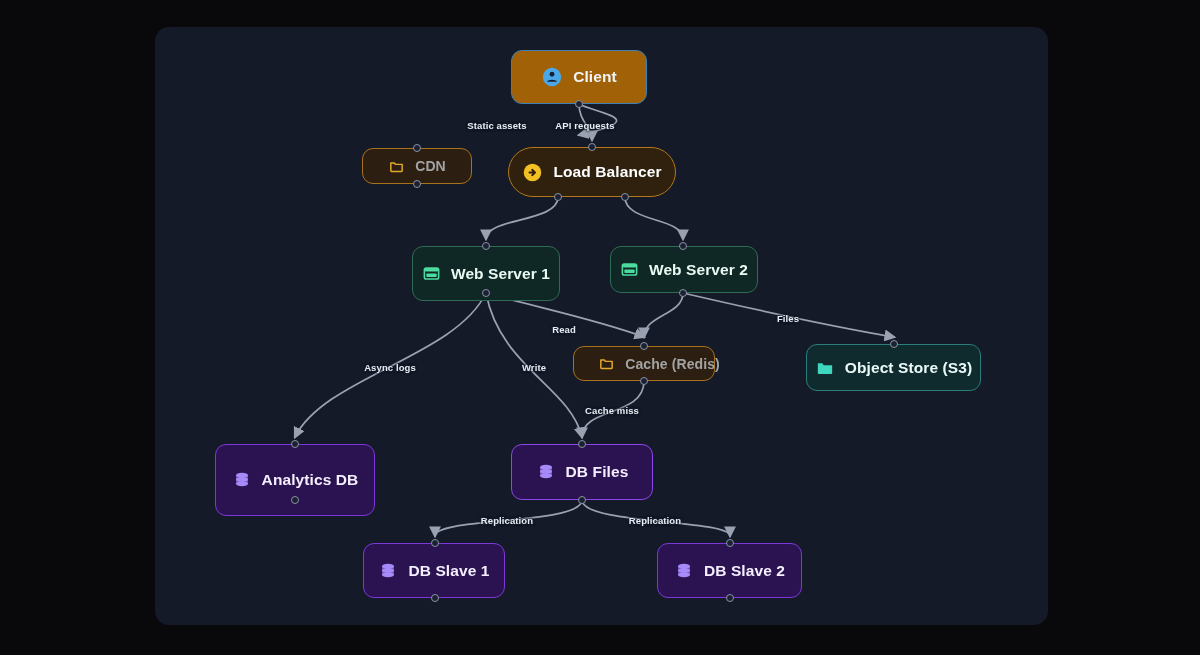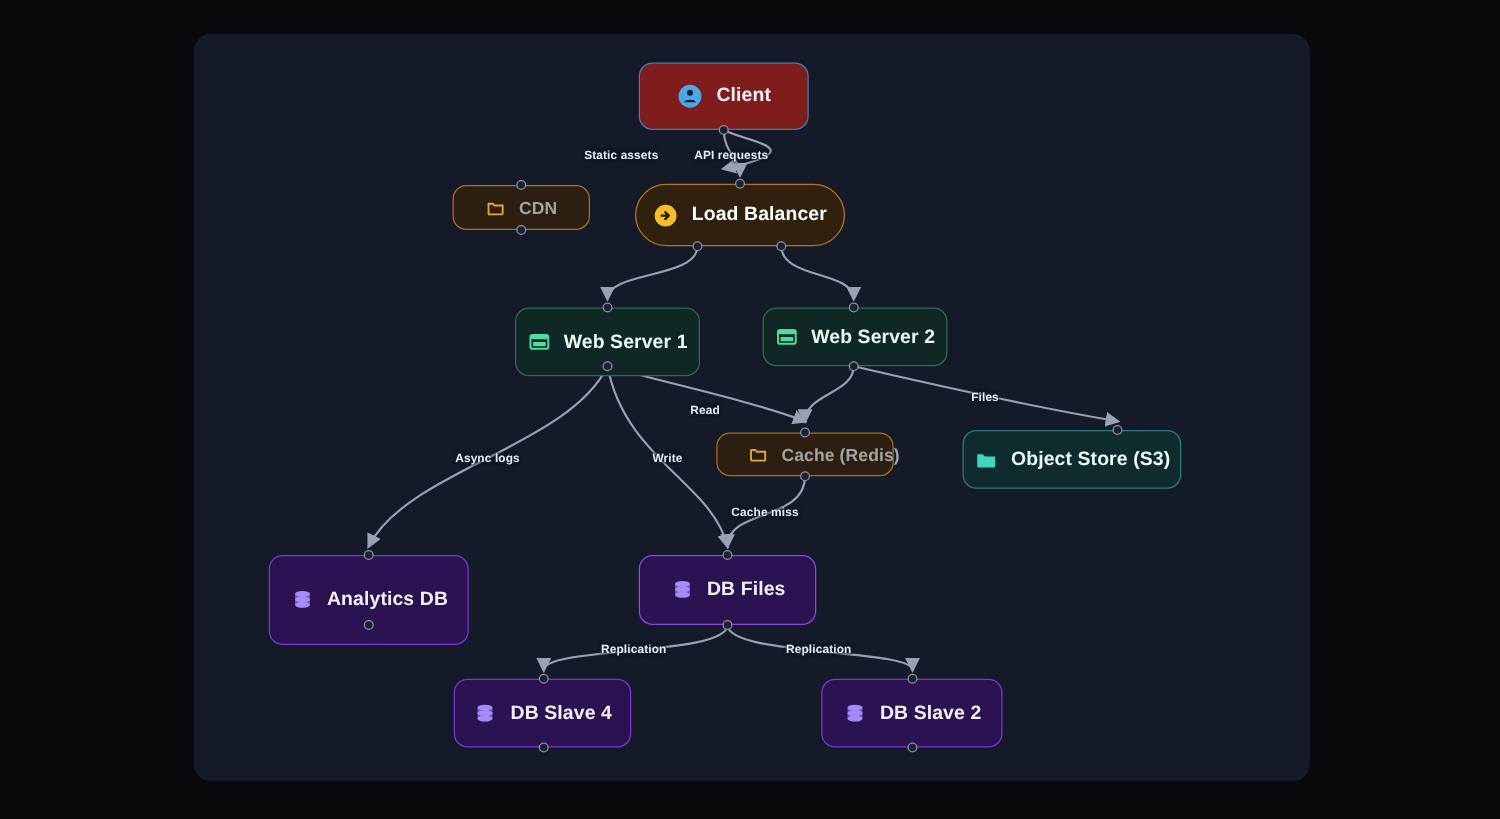--- a/index.html
+++ b/index.html
@@ -51,21 +51,21 @@
     white-space: nowrap;
   }
   .node .label { line-height: 1; }
   .node .ic {
     display: inline-flex;
     align-items: center;
     justify-content: center;
     flex: 0 0 auto;
   }
   
-  .v-client { background: #7f1d1d; border-color: #3e7fb5; color: #f0f4f9; }
+  .v-client { background: #a16207; border-color: #3e7fb5; color: #f0f4f9; }
   .v-amber  { background: #2c1f12; border-color: #a8711b; color: #a3a3a3; }
   .v-amber2 { background: #30210f; border-color: #b5791a; color: #ffffff; }
   .v-green  { background: #0f2725; border-color: #2f6b55; color: #eafaf3; }
   .v-teal   { background: #102b2e; border-color: #2a7d7a; color: #eafaf8; }
   .v-purple { background: #2a1350; border-color: #8b46e8; color: #f4efff; }
   .v-purple2{ background: #2a1350; border-color: #7b37d8; color: #f4efff; }
   .lb-pill  { border-radius: 26px; }
 
   
   .handle {
@@ -194,21 +194,21 @@
       <span class="ic">
         <svg width="17" height="17" viewBox="0 0 24 24" fill="none" stroke="#e2a92b" stroke-width="2.1" stroke-linejoin="round">
           <path d="M4 7 h5 l1.4 2 H20 v9 a1 1 0 0 1 -1 1 H5 a1 1 0 0 1 -1 -1 Z"></path>
         </svg>
       </span>
       <span class="label">Cache (Redis)</span>
     </div>
     <div class="handle" style="left:489px; top:319px;"></div>
     <div class="handle" style="left:489px; top:354px;"></div>
 
-    <div class="node v-teal" style="left:615px; top:317px; width:175px; height:47px;">
+    <div class="node v-teal" style="left:651px; top:317px; width:175px; height:47px;">
       <span class="ic">
         <svg width="20" height="20" viewBox="0 0 24 24">
           <path d="M3.4 6.4 h5.4 l1.6 2.2 H20.6 v9.4 a1.2 1.2 0 0 1 -1.2 1.2 H4.6 a1.2 1.2 0 0 1 -1.2 -1.2 Z" fill="#3ed6be"></path>
         </svg>
       </span>
       <span class="label">Object Store (S3)</span>
     </div>
     <div class="handle" style="left:739px; top:317px;"></div>
 
     <div class="node v-purple2" style="left:60px; top:417px; width:160px; height:72px;">
@@ -244,21 +244,21 @@
     <div class="node v-purple2" style="left:208px; top:516px; width:142px; height:55px;">
       <span class="ic">
         <svg width="20" height="20" viewBox="0 0 24 24">
           <ellipse cx="12" cy="6.2" rx="7.2" ry="2.9" fill="#a78bfa"></ellipse>
           <path d="M4.8 6.2 v4.4 a7.2 2.9 0 0 0 14.4 0 V6.2" fill="#a78bfa" opacity="0.55"></path>
           <ellipse cx="12" cy="11.4" rx="7.2" ry="2.9" fill="#a78bfa"></ellipse>
           <path d="M4.8 11.4 v4.4 a7.2 2.9 0 0 0 14.4 0 V11.4" fill="#a78bfa" opacity="0.55"></path>
           <ellipse cx="12" cy="16.6" rx="7.2" ry="2.9" fill="#a78bfa"></ellipse>
         </svg>
       </span>
-      <span class="label">DB Slave 4</span>
+      <span class="label">DB Slave 1</span>
     </div>
     <div class="handle" style="left:280px; top:516px;"></div>
     <div class="handle" style="left:280px; top:571px;"></div>
 
     <div class="node v-purple2" style="left:502px; top:516px; width:145px; height:55px;">
       <span class="ic">
         <svg width="20" height="20" viewBox="0 0 24 24">
           <ellipse cx="12" cy="6.2" rx="7.2" ry="2.9" fill="#a78bfa"></ellipse>
           <path d="M4.8 6.2 v4.4 a7.2 2.9 0 0 0 14.4 0 V6.2" fill="#a78bfa" opacity="0.55"></path>
           <ellipse cx="12" cy="11.4" rx="7.2" ry="2.9" fill="#a78bfa"></ellipse>

